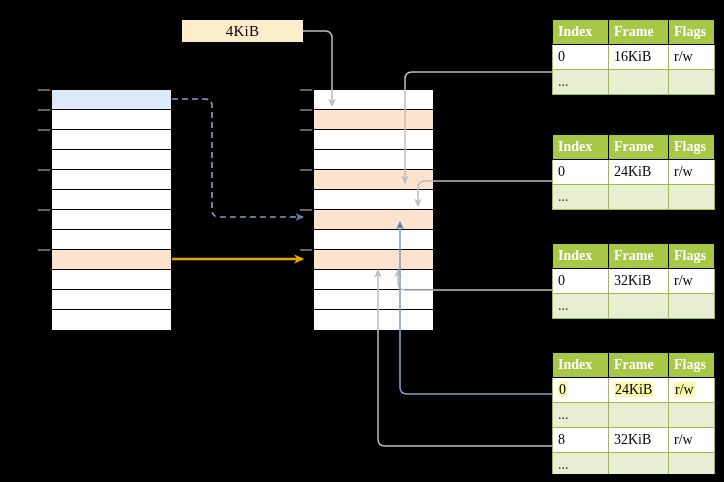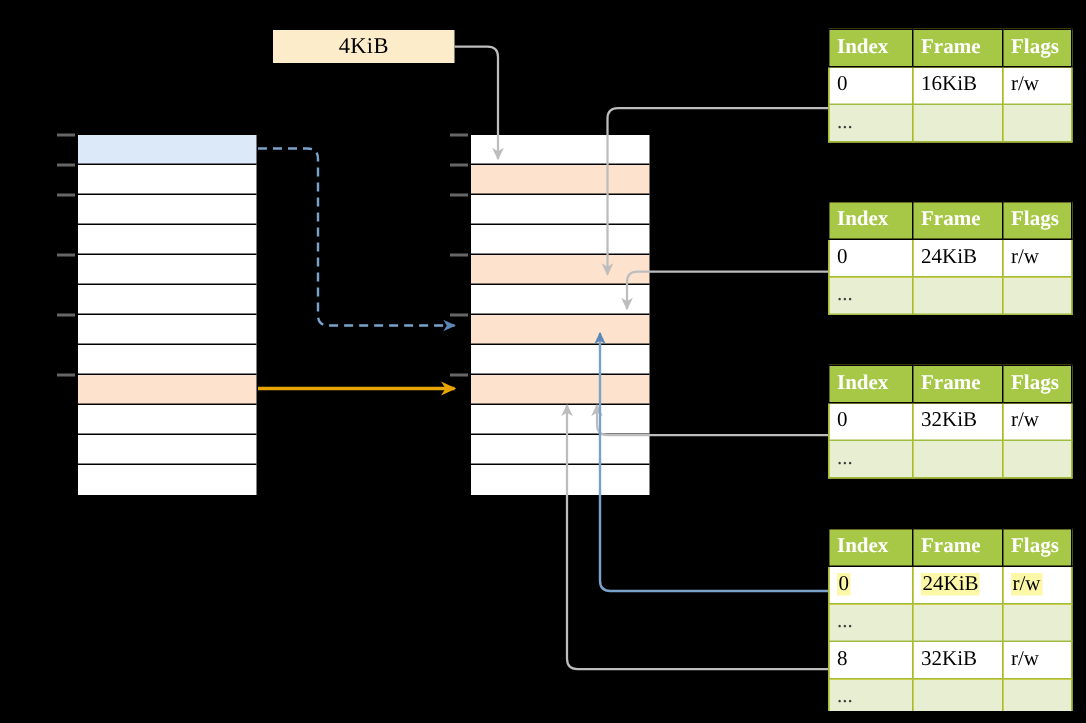--- a/index.html
+++ b/index.html
@@ -48,21 +48,21 @@
     align-items: center;
     justify-content: center;
     font-size: 15px;
     letter-spacing: .2px;
   }
 
   
   .ptable {
     position: absolute;
     border-collapse: collapse;
-    background: #fde047;
+    background: #be185d;
     table-layout: fixed;
     border: 1.2px solid #a5bf44;
     padding-left: 32px;
   }
   .ptable th {
     background: #a6c846;
     color: #ffffff;
     font-weight: bold;
     font-size: 14px;
     text-align: left;

